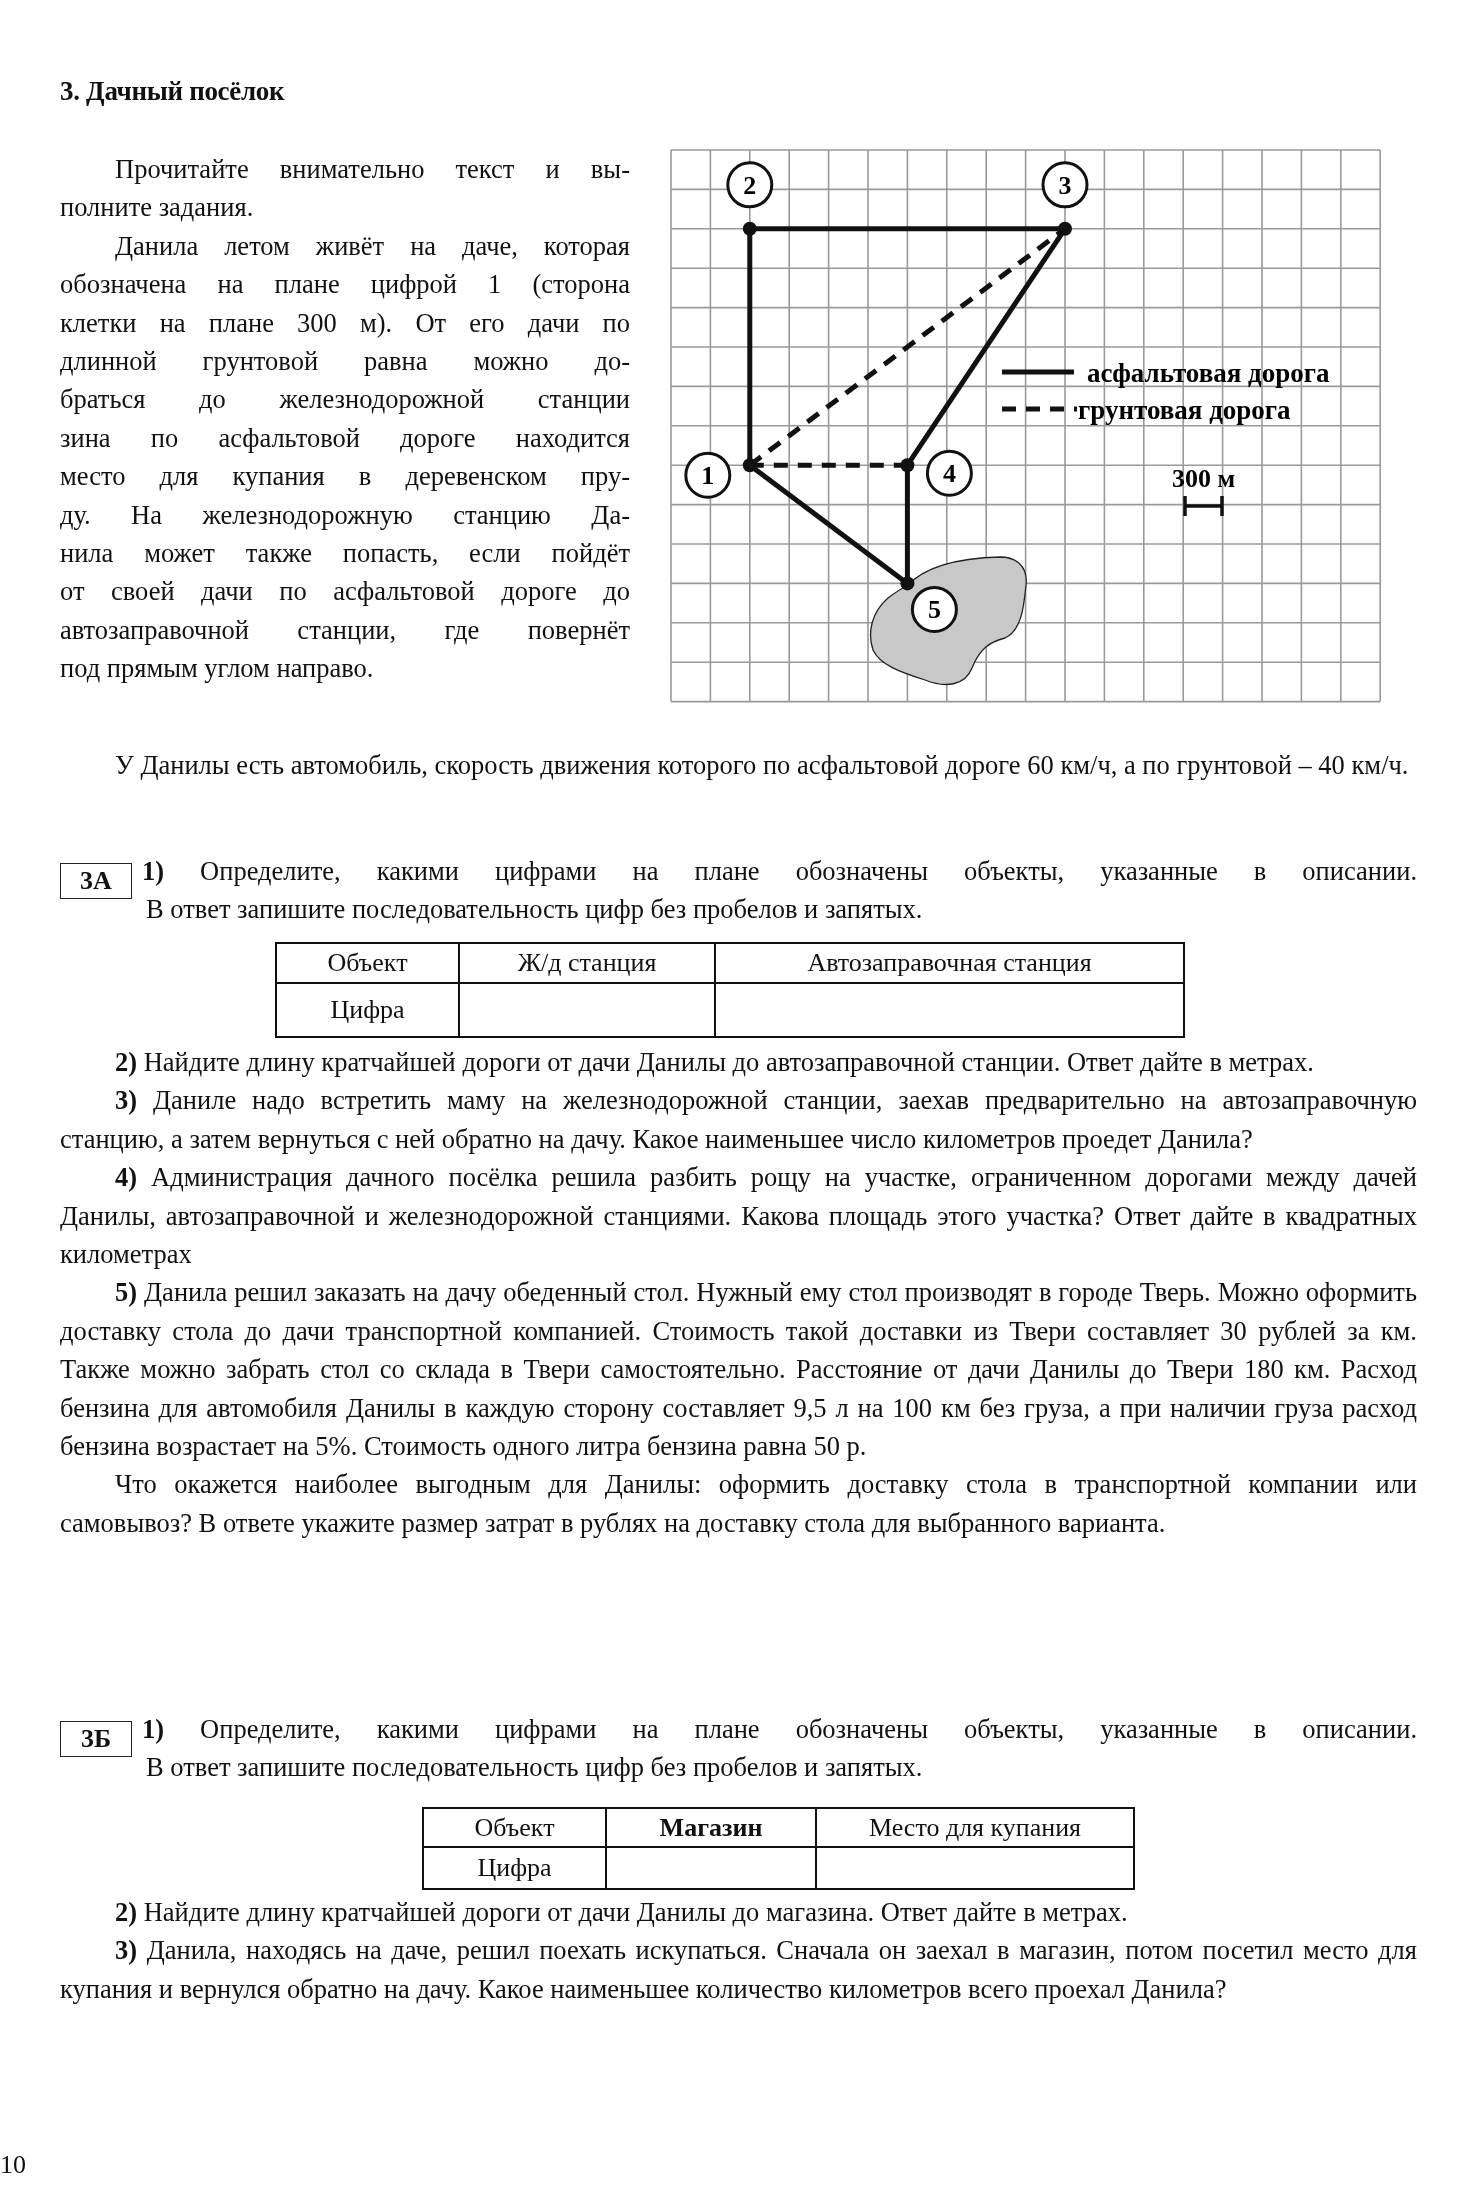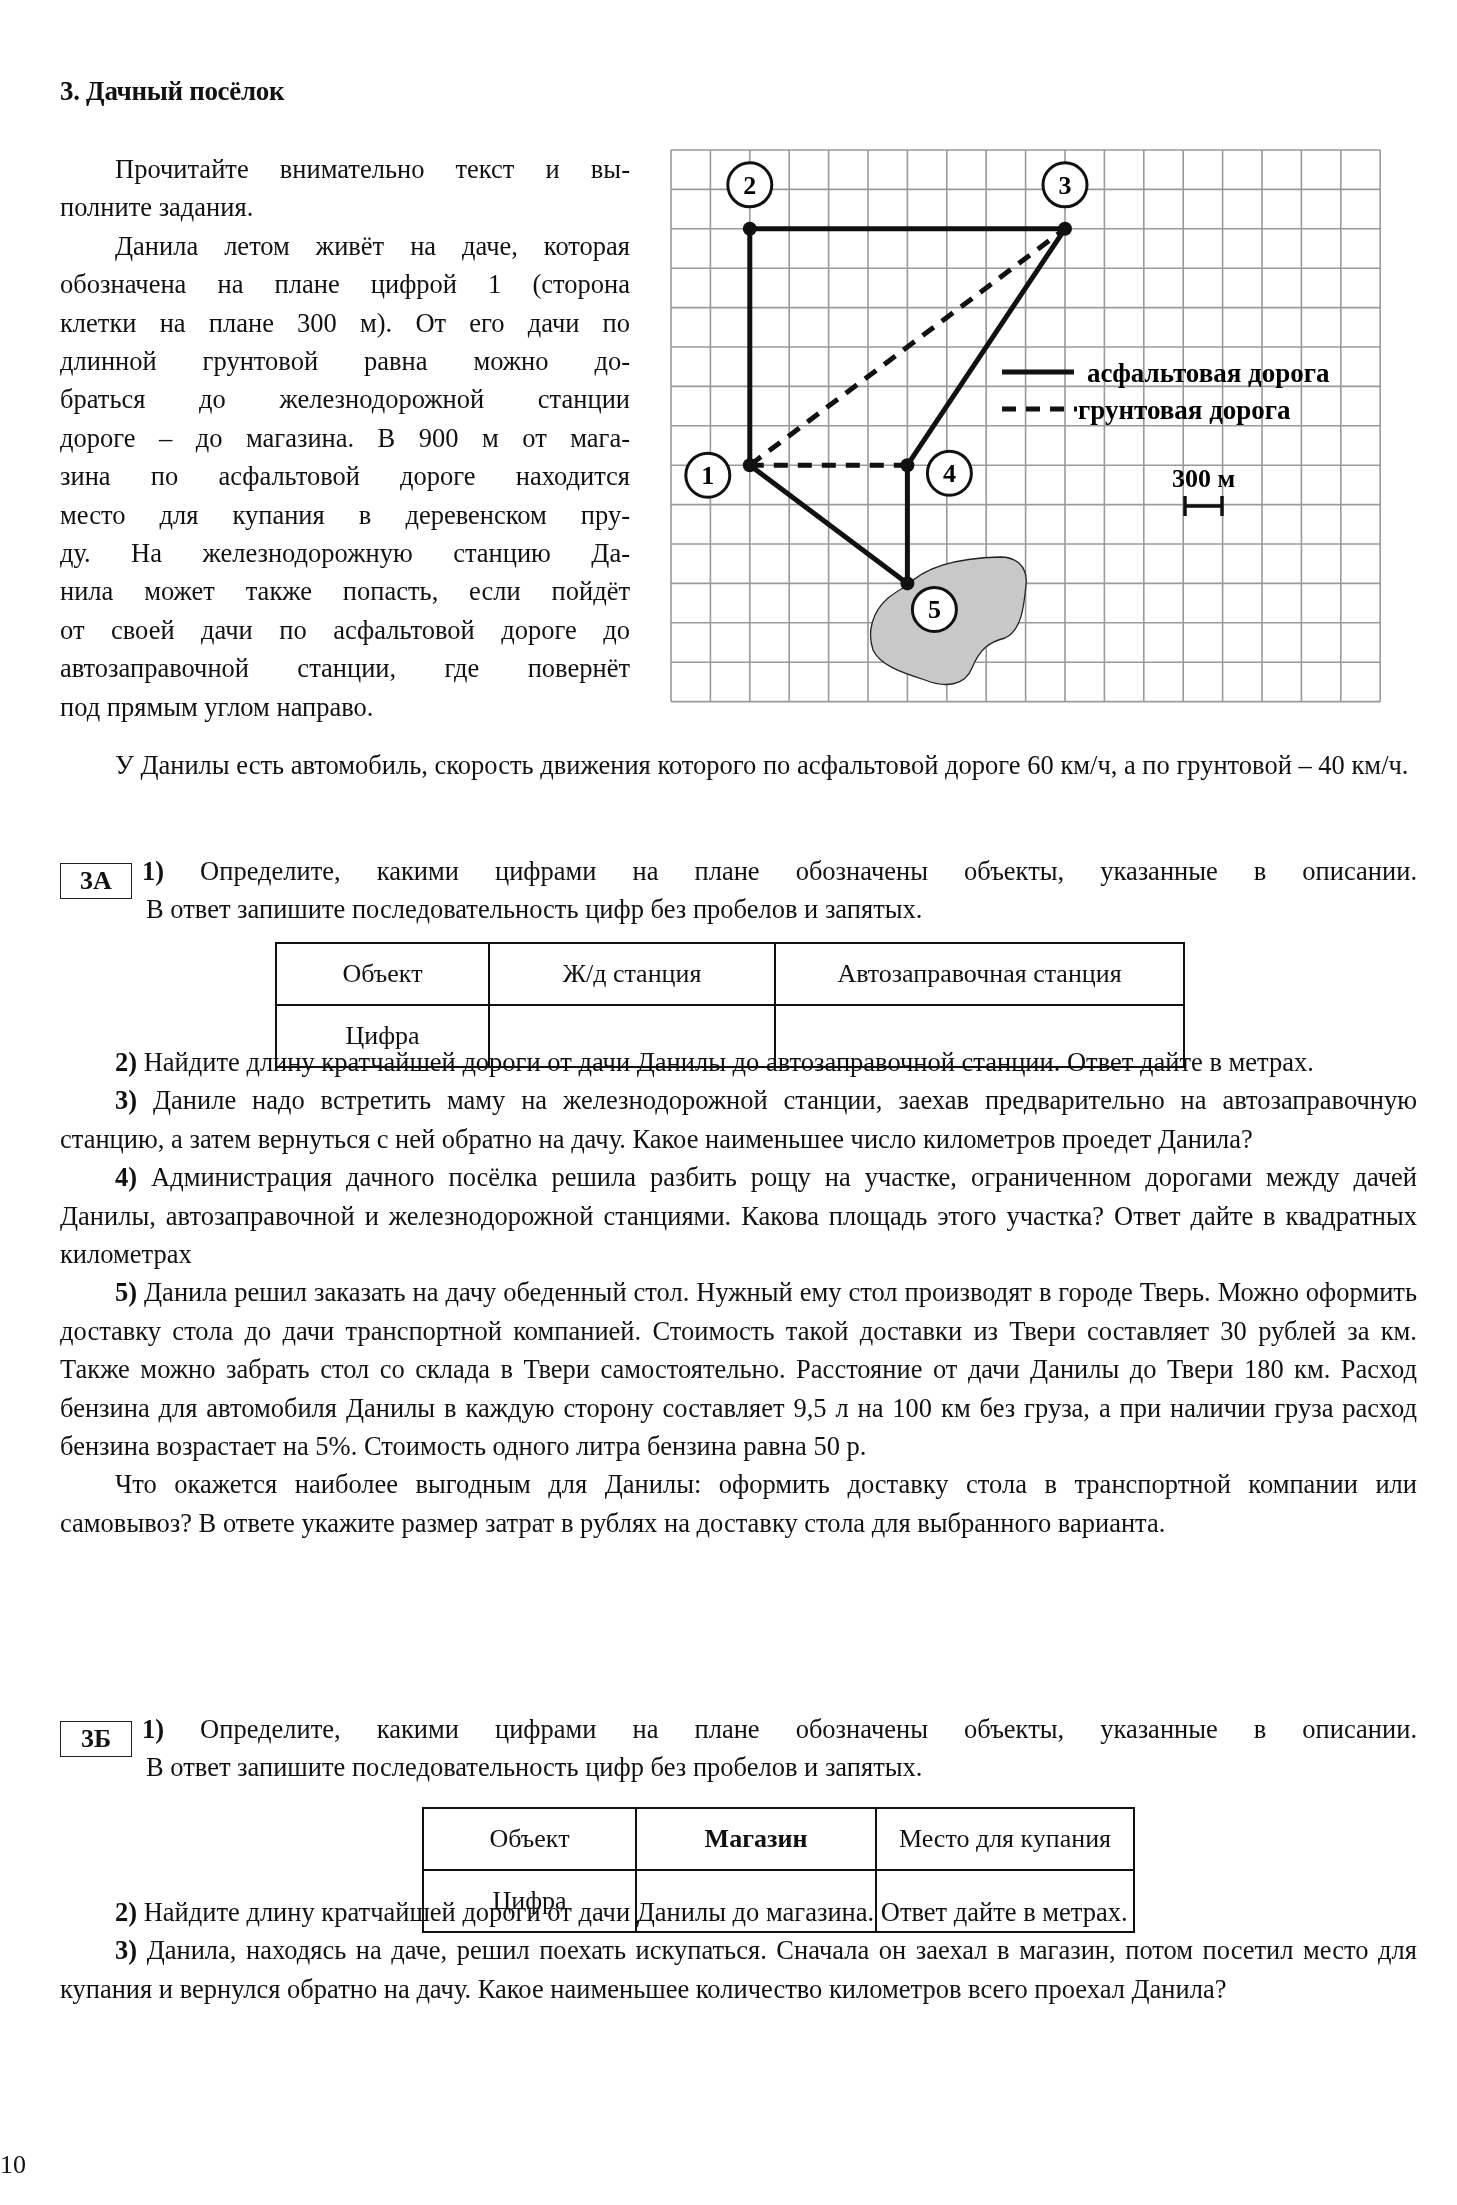--- a/index.html
+++ b/index.html
@@ -11,42 +11,41 @@
   .col-text p { margin: 0; text-indent: 55px; text-align-last: left; }
   .col-text .ln { display: block; text-align: justify; text-align-last: justify; white-space: nowrap; }
   .col-text .ln.last { text-align-last: left; }
   .full { left: 60px; width: 1357px; font-size: 26.5px; line-height: 38.4px; }
   .full p { margin: 0; text-indent: 55px; text-align: justify; }
   .task-box { border: 1.5px solid #222; font-weight: bold; font-size: 26px; text-align: center;
               line-height: 34px; height: 34px; width: 70px; margin-top: 6px; }
   .task-line { font-size: 26.5px; line-height: 38.4px; text-align: justify; }
   .b { font-weight: bold; }
   table.answer { position: absolute; border-collapse: collapse; font-size: 26px; }
-  table.answer td { border: 2.5px solid #111; text-align: center; padding: 15px; }
+  table.answer td { border: 2.5px solid #111; text-align: center; padding: 0; }
   .page-num { left: 0; width: 1457px; top: 2150px; text-align: left; font-size: 26px; }
   svg text { font-family: "Liberation Serif", "DejaVu Serif", serif; }
 </style>
 </head>
 <body>
 
 <div class="abs heading">3. Дачный посёлок</div>
 
 <div class="abs col-text">
   <p>
     <span class="ln">Прочитайте внимательно текст и вы-</span>
   </p>
   <span class="ln last">полните задания.</span>
   <p>
     <span class="ln">Данила летом живёт на даче, которая</span>
   </p>
   <span class="ln">обозначена на плане цифрой 1 (сторона</span>
   <span class="ln">клетки на плане 300 м). От его дачи по</span>
   <span class="ln">длинной грунтовой равна можно до-</span>
   <span class="ln">браться до железнодорожной станции</span>
-  <span class="ln">дороге – до магазина. В 900 м от мага-</span>
   <span class="ln">зина по асфальтовой дороге находится</span>
   <span class="ln">место для купания в деревенском пру-</span>
   <span class="ln">ду. На железнодорожную станцию Да-</span>
   <span class="ln">нила может также попасть, если пойдёт</span>
   <span class="ln">от своей дачи по асфальтовой дороге до</span>
   <span class="ln">автозаправочной станции, где повернёт</span>
   <span class="ln last">под прямым углом направо.</span>
 </div>
 
 <svg class="abs" style="left:0; top:0;" width="1457" height="760" viewBox="0 0 1457 760">

